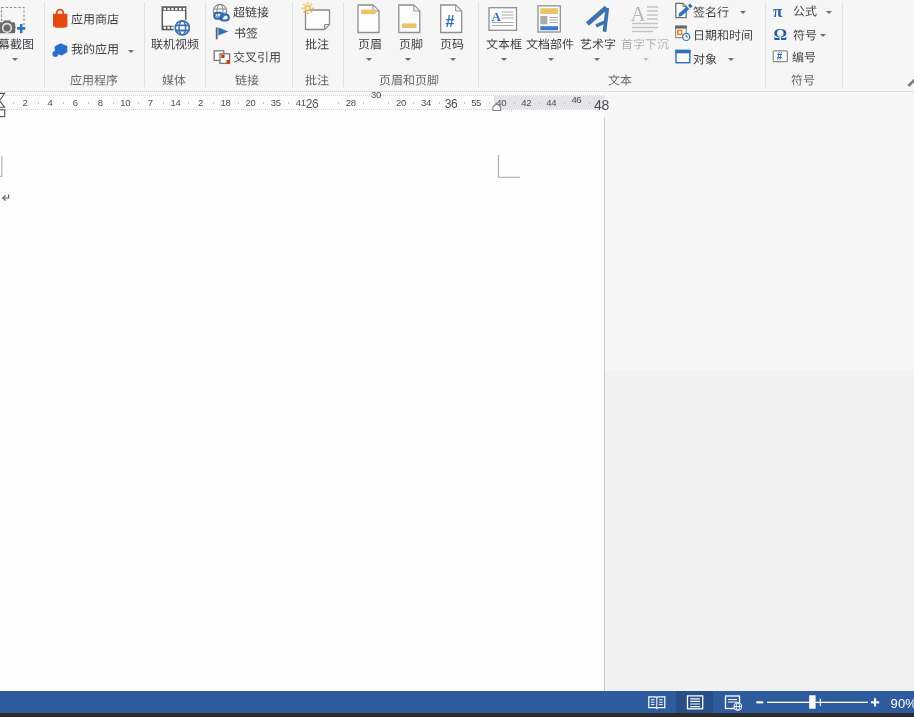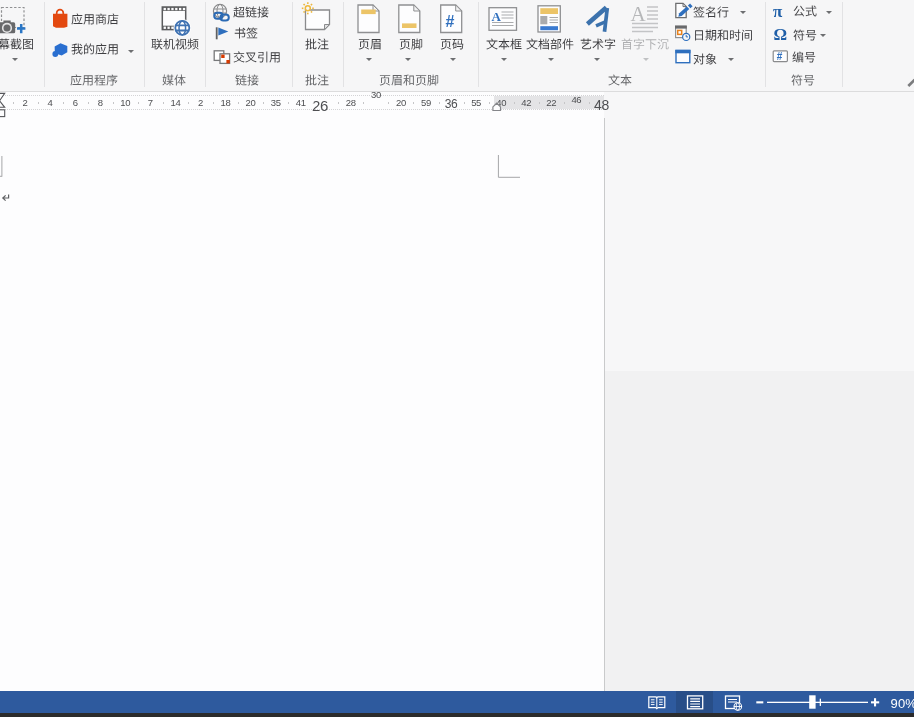--- a/index.html
+++ b/index.html
@@ -338,30 +338,30 @@
 <div class="abs" style="left:75.18px;top:97.3px;transform:translateX(-50%);font-size:9.5px;color:#4e4f52;letter-spacing:-0.3px">6</div>
 <div class="abs" style="left:100.24px;top:97.3px;transform:translateX(-50%);font-size:9.5px;color:#4e4f52;letter-spacing:-0.3px">8</div>
 <div class="abs" style="left:125.3px;top:97.3px;transform:translateX(-50%);font-size:9.5px;color:#4e4f52;letter-spacing:-0.3px">10</div>
 <div class="abs" style="left:150.36px;top:97.3px;transform:translateX(-50%);font-size:9.5px;color:#4e4f52;letter-spacing:-0.3px">7</div>
 <div class="abs" style="left:175.42px;top:97.3px;transform:translateX(-50%);font-size:9.5px;color:#4e4f52;letter-spacing:-0.3px">14</div>
 <div class="abs" style="left:200.48px;top:97.3px;transform:translateX(-50%);font-size:9.5px;color:#4e4f52;letter-spacing:-0.3px">2</div>
 <div class="abs" style="left:225.54px;top:97.3px;transform:translateX(-50%);font-size:9.5px;color:#4e4f52;letter-spacing:-0.3px">18</div>
 <div class="abs" style="left:250.6px;top:97.3px;transform:translateX(-50%);font-size:9.5px;color:#4e4f52;letter-spacing:-0.3px">20</div>
 <div class="abs" style="left:275.66px;top:97.3px;transform:translateX(-50%);font-size:9.5px;color:#4e4f52;letter-spacing:-0.3px">35</div>
 <div class="abs" style="left:300.72px;top:97.3px;transform:translateX(-50%);font-size:9.5px;color:#4e4f52;letter-spacing:-0.3px">41</div>
-<div class="abs" style="left:320px;top:97.3px;transform:translateX(-50%);font-size:15px;color:#4e4f52;letter-spacing:-0.3px">26</div>
+<div class="abs" style="left:312px;top:97.3px;transform:translateX(-50%);font-size:12px;color:#4e4f52;letter-spacing:-0.3px">26</div>
 <div class="abs" style="left:350.84px;top:97.3px;transform:translateX(-50%);font-size:9.5px;color:#4e4f52;letter-spacing:-0.3px">28</div>
 <div class="abs" style="left:375.9px;top:89px;transform:translateX(-50%);font-size:9.5px;color:#4e4f52;letter-spacing:-0.3px">30</div>
 <div class="abs" style="left:400.96px;top:97.3px;transform:translateX(-50%);font-size:9.5px;color:#4e4f52;letter-spacing:-0.3px">20</div>
-<div class="abs" style="left:426.02px;top:97.3px;transform:translateX(-50%);font-size:9.5px;color:#4e4f52;letter-spacing:-0.3px">59</div>
+<div class="abs" style="left:426.02px;top:97.3px;transform:translateX(-50%);font-size:9.5px;color:#4e4f52;letter-spacing:-0.3px">34</div>
 <div class="abs" style="left:451.08px;top:97.3px;transform:translateX(-50%);font-size:12px;color:#4e4f52;letter-spacing:-0.3px">36</div>
 <div class="abs" style="left:476.14px;top:97.3px;transform:translateX(-50%);font-size:9.5px;color:#4e4f52;letter-spacing:-0.3px">55</div>
 <div class="abs" style="left:501.2px;top:97.3px;transform:translateX(-50%);font-size:9.5px;color:#4e4f52;letter-spacing:-0.3px">40</div>
 <div class="abs" style="left:526.26px;top:97.3px;transform:translateX(-50%);font-size:9.5px;color:#4e4f52;letter-spacing:-0.3px">42</div>
-<div class="abs" style="left:551.32px;top:97.3px;transform:translateX(-50%);font-size:9.5px;color:#4e4f52;letter-spacing:-0.3px">22</div>
+<div class="abs" style="left:551.32px;top:97.3px;transform:translateX(-50%);font-size:9.5px;color:#4e4f52;letter-spacing:-0.3px">44</div>
 <div class="abs" style="left:576.38px;top:94px;transform:translateX(-50%);font-size:9.5px;color:#4e4f52;letter-spacing:-0.3px">46</div>
 <div class="abs" style="left:601.44px;top:97.3px;transform:translateX(-50%);font-size:14px;color:#4e4f52;letter-spacing:-0.3px">48</div>
 <div class="abs" style="left:12.53px;top:101.5px;width:1px;height:2px;background:#c6c6c8"></div>
 <div class="abs" style="left:37.59px;top:101.5px;width:1px;height:2px;background:#c6c6c8"></div>
 <div class="abs" style="left:62.65px;top:101.5px;width:1px;height:2px;background:#c6c6c8"></div>
 <div class="abs" style="left:87.71px;top:101.5px;width:1px;height:2px;background:#c6c6c8"></div>
 <div class="abs" style="left:112.77px;top:101.5px;width:1px;height:2px;background:#c6c6c8"></div>
 <div class="abs" style="left:137.83px;top:101.5px;width:1px;height:2px;background:#c6c6c8"></div>
 <div class="abs" style="left:162.89px;top:101.5px;width:1px;height:2px;background:#c6c6c8"></div>
 <div class="abs" style="left:187.95px;top:101.5px;width:1px;height:2px;background:#c6c6c8"></div>

